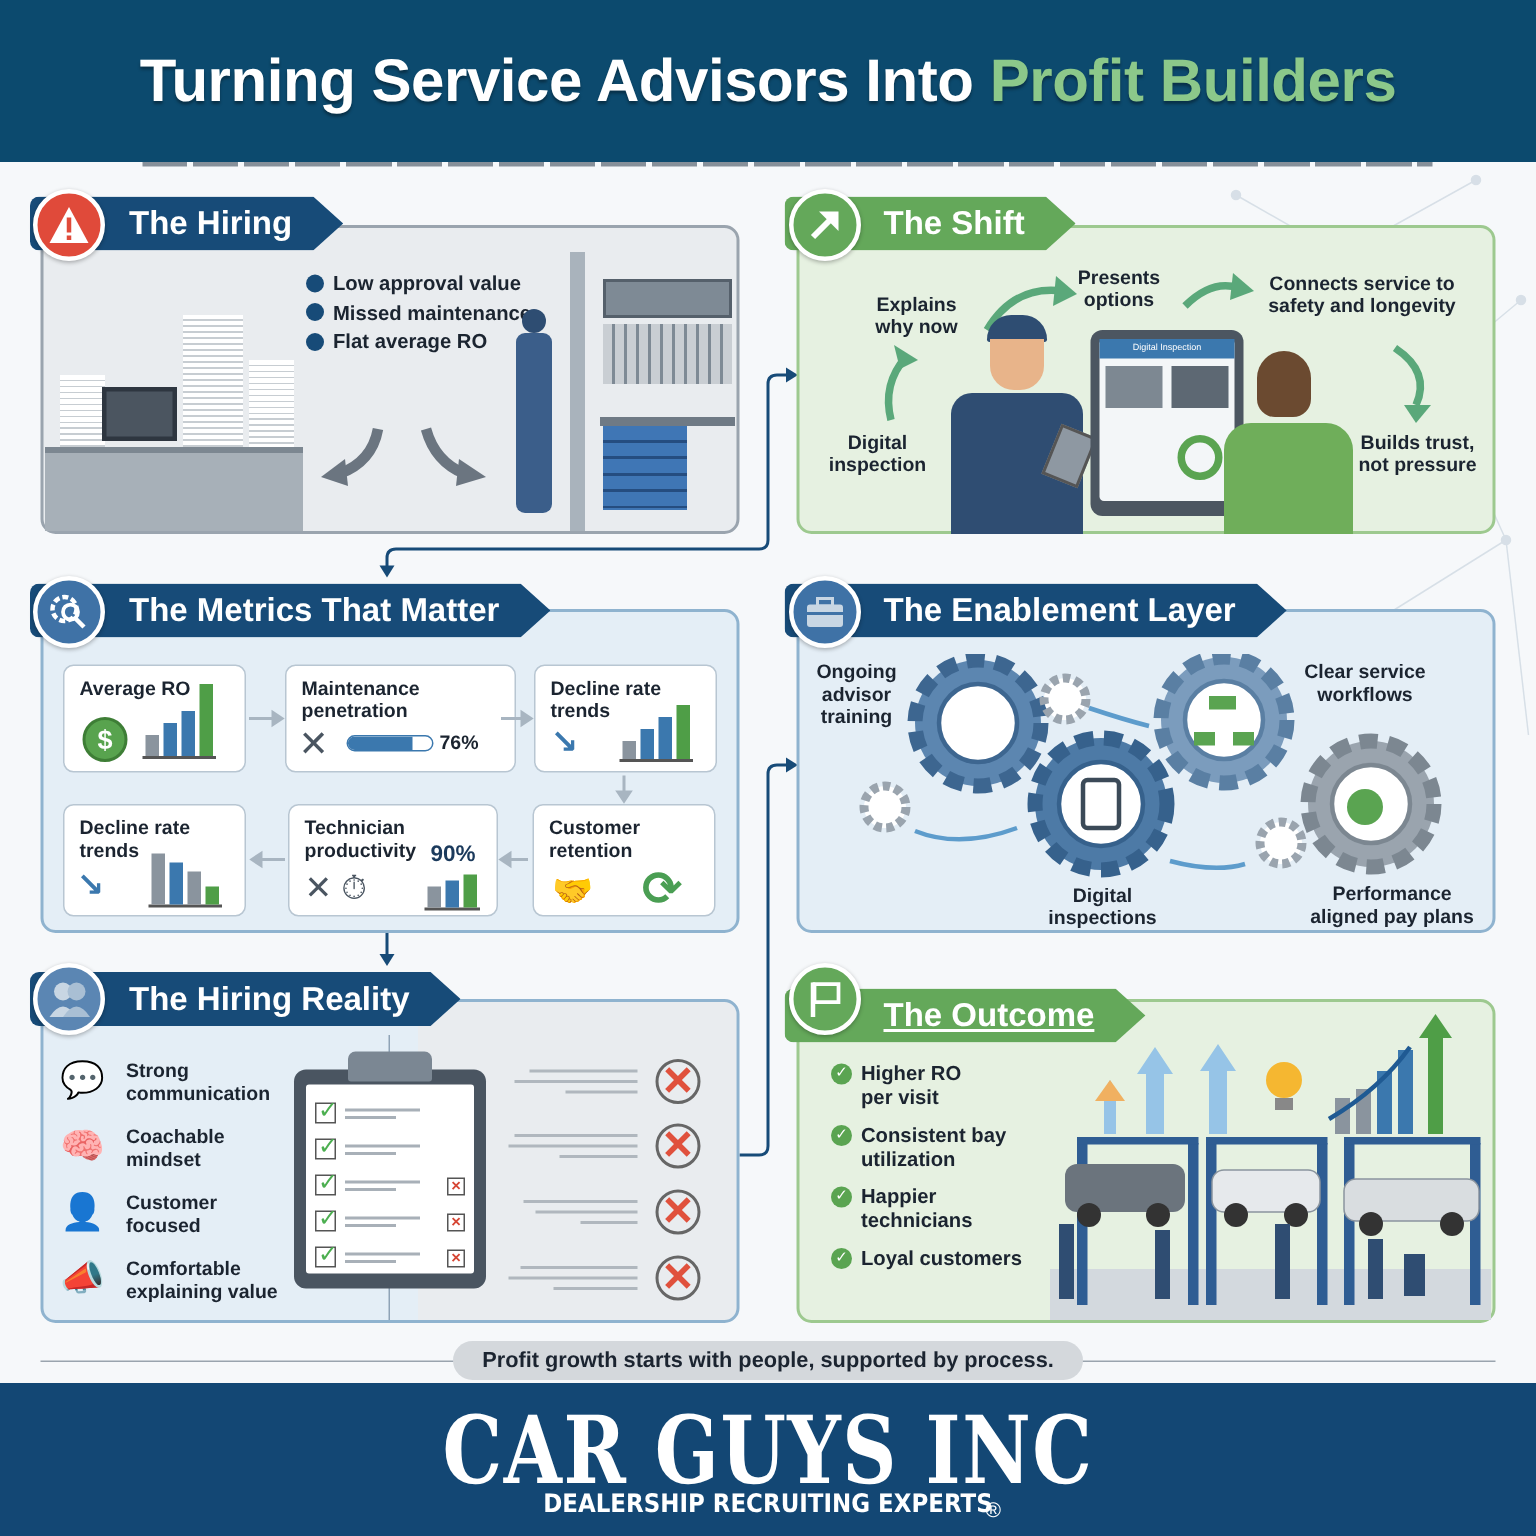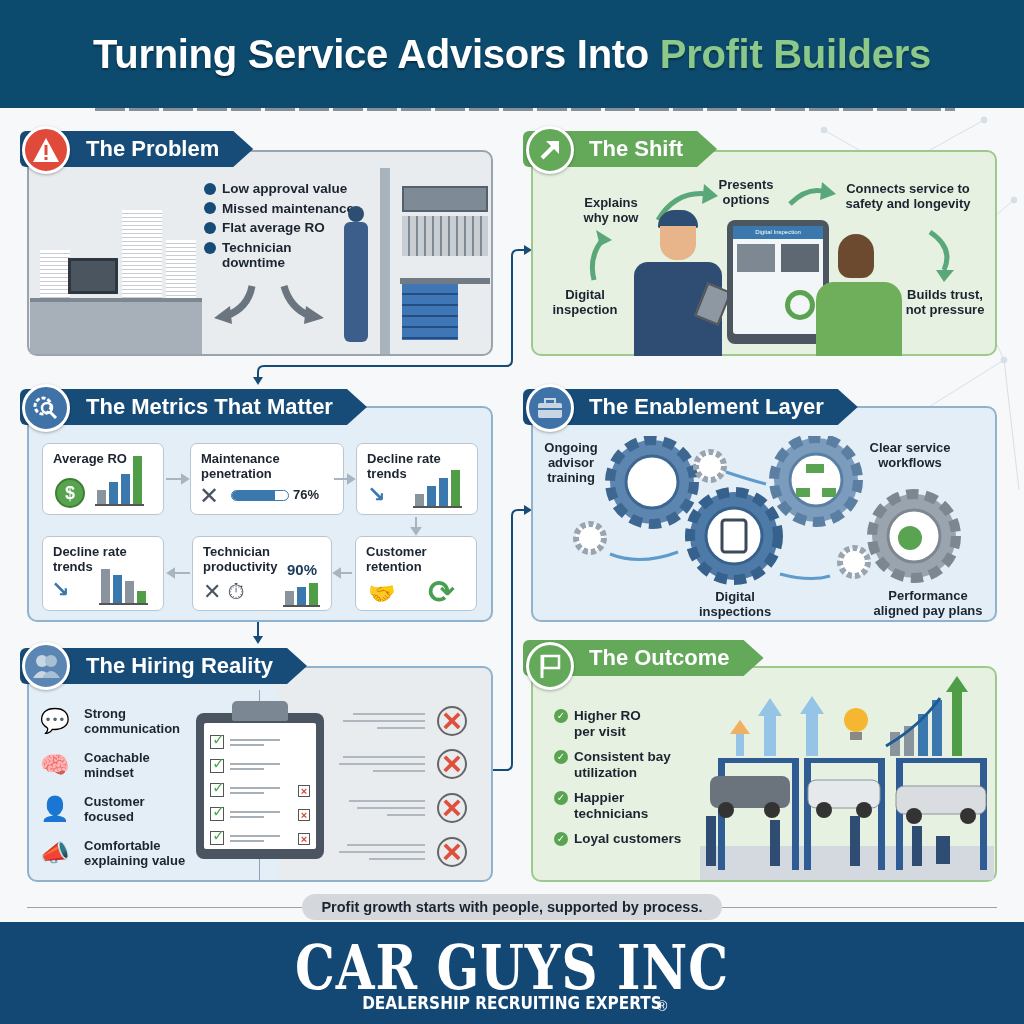--- a/index.html
+++ b/index.html
@@ -106,21 +106,21 @@
   <g fill="#174b78">
     <polygon points="524,245 532,250 524,255"></polygon>
     <polygon points="253,377 263,377 258,385"></polygon>
     <polygon points="253,636 263,636 258,644"></polygon>
     <polygon points="524,505 532,510 524,515"></polygon>
   </g>
 </svg>
 
 <div class="panel grey" style="left:27px;top:150px;width:466px;height:206px;"></div>
 <div class="tab navy" style="left:20px;top:131px;">
-    <span>The Problem</span>
+    <span>The Hiring</span>
   </div>
 <div class="badge" style="left:22px;top:126px;background:#e04a3a;">
   <svg width="30" height="28" viewBox="0 0 30 28">
       <polygon points="15,2 28,26 2,26" fill="#fff"></polygon>
       <rect x="13.5" y="9" width="3" height="10" fill="#e04a3a"></rect>
       <rect x="13.5" y="21" width="3" height="3" fill="#e04a3a"></rect>
     </svg>
 </div>
 
 <div style="position:absolute;left:30px;top:298px;width:172px;height:56px;background:#a7b0b8;border-top:4px solid #7c8791;"></div>
@@ -135,24 +135,20 @@
       <span class="dot"></span>
       <span>Low approval value</span>
     </div>
   <div class="bul">
       <span class="dot"></span>
       <span>Missed maintenance</span>
     </div>
   <div class="bul">
       <span class="dot"></span>
       <span>Flat average RO</span>
-    </div>
-  <div class="bul" style="align-items:flex-start;">
-      <span class="dot" style="margin-top:2px;"></span>
-      <span style="width:80px;">Technician downtime</span>
     </div>
 </div>
 <svg style="position:absolute;left:210px;top:282px" width="120" height="44">
   <path d="M42,4 Q38,26 16,34" stroke="#6b7580" stroke-width="7" fill="none"></path>
     <polygon points="4,36 20,24 22,42" fill="#6b7580"></polygon>
   <path d="M74,4 Q80,26 100,34" stroke="#6b7580" stroke-width="7" fill="none"></path>
     <polygon points="114,36 96,24 94,42" fill="#6b7580"></polygon>
 </svg>
 <div style="position:absolute;left:336px;top:206px;width:40px;height:140px;">
   <div style="position:absolute;left:12px;top:0;width:16px;height:16px;border-radius:50%;background:#2e4d72;"></div>
@@ -426,21 +422,21 @@
     <span class="xcirc">×</span>
   </div>
 <div class="rejrow" style="top:836px;">
     <i style="top:8px;width:78px"></i>
     <i style="top:15px;width:86px"></i>
     <i style="top:22px;width:56px"></i>
     <span class="xcirc">×</span>
   </div>
 
 <div class="panel green" style="left:531px;top:666px;width:466px;height:216px;"></div>
-<div class="tab green" style="left:523px;top:640px;">
+<div class="tab green" style="left:523px;top:659px;text-decoration:underline;">
     <span>The Outcome</span>
   </div>
 <div class="badge" style="left:526px;top:642px;background:#64a85a;">
   <svg width="26" height="28" viewBox="0 0 26 28">
       <line x1="5" y1="3" x2="5" y2="26" stroke="#fff" stroke-width="3"></line>
       <path d="M6,4 L22,4 L22,16 L6,16 Z" fill="none" stroke="#fff" stroke-width="2.5"></path>
     </svg>
 </div>
 <div style="position:absolute;left:554px;top:708px;">
   <div class="obul">

